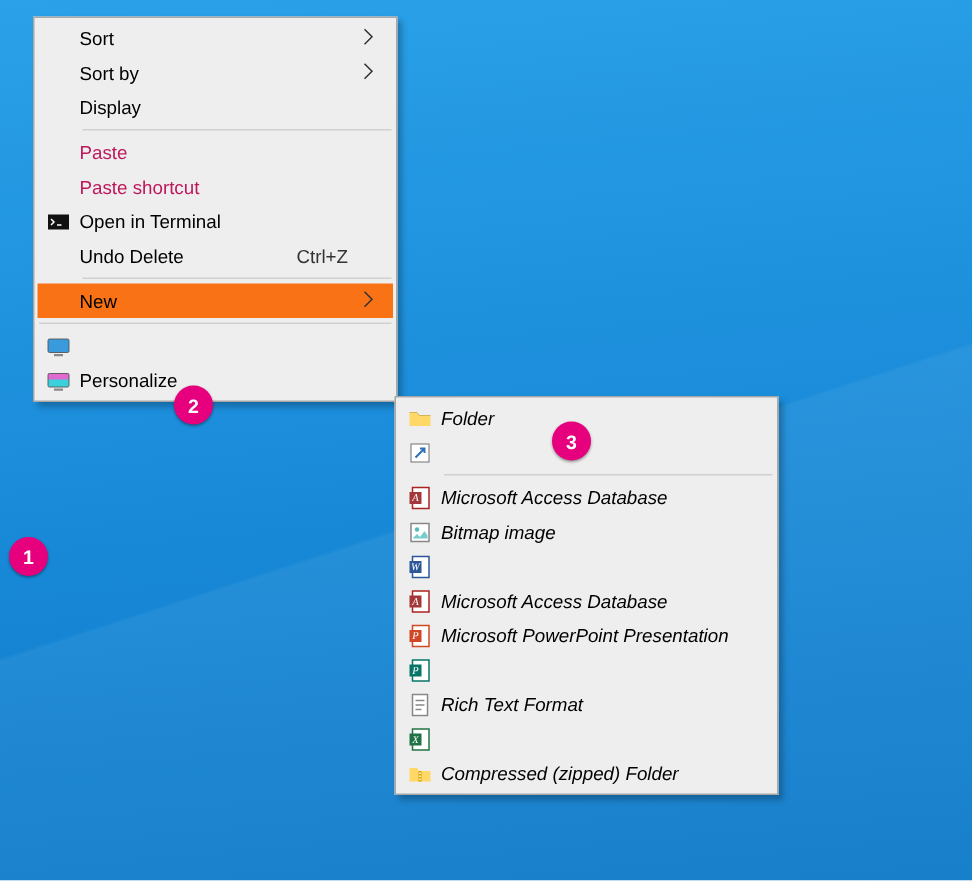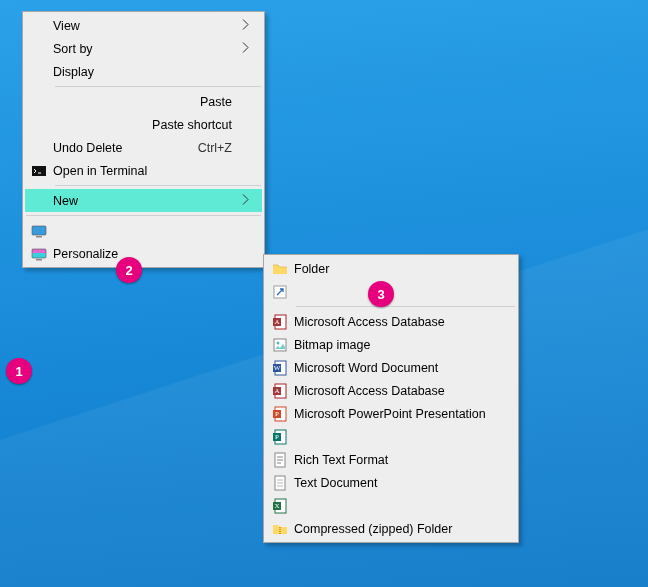--- a/index.html
+++ b/index.html
@@ -5,38 +5,38 @@
   html,body{margin:0;padding:0;width:648px;height:587px;overflow:hidden;font-family:"Segoe UI",Tahoma,sans-serif;font-size:12.5px;color:#000;}
   .desktop{position:relative;width:648px;height:587px;background:linear-gradient(175deg,#2aa1e8 0%,#1c8edb 45%,#0a77c8 100%);}
   .desk-diag{position:absolute;left:0;top:0;width:648px;height:587px;background:linear-gradient(162deg,transparent 0%,transparent 55%,rgba(255,255,255,0.06) 55.3%,rgba(255,255,255,0.06) 100%);}
   
   .ctxmenu{position:absolute;background:#eeeeee;border:1px solid #a7a7a7;box-shadow:3px 3px 4px rgba(0,0,0,0.25);padding:2px;}
   .mrow{display:flex;align-items:center;height:23px;padding:0 30px 0 0;position:relative;}
   .mrow .gutter{flex:0 0 28px;display:flex;align-items:center;justify-content:center;}
   .mrow .label{flex:1 1 auto;white-space:nowrap;}
   .mrow .accel{flex:0 0 auto;color:#333;padding-left:20px;}
   .arrow{position:absolute;right:8px;top:50%;transform:translateY(-50%);}
-  .mrow.disabled{color:#000000;text-align:right;}
-  .mrow.hi{background:#5eead4;}
+  .mrow.disabled{color:#be185d;}
+  .mrow.hi{background:#f97316;}
   .sep{height:1px;margin:3px 1px 3px 30px;background:#d0d0d0;}
   .sep.full{margin-left:1px;}
   .ico{width:16px;height:16px;}
   
   .badge{position:absolute;width:26px;height:26px;border-radius:50%;background:#e6007e;display:flex;align-items:center;justify-content:center;color:#fff;font-weight:600;font-size:13px;box-shadow:0 1px 2px rgba(0,0,0,0.4);}
 </style>
 </head>
 <body>
 
 <div class="desktop">
   <div class="desk-diag"></div>
 
   <div class="ctxmenu" style="left:22px;top:11px;width:237px;">
     <div class="mrow">
       <span class="gutter"></span>
-      <span class="label">View</span>
+      <span class="label">Sort</span>
       <span class="arrow"><svg class="ico" viewBox="0 0 16 16">
             <path d="M5 3l5 5-5 5" fill="none" stroke="#333" stroke-width="1"></path>
           </svg></span>
     </div>
     <div class="mrow">
       <span class="gutter"></span>
       <span class="label">Sort by</span>
       <span class="arrow"><svg class="ico" viewBox="0 0 16 16">
             <path d="M5 3l5 5-5 5" fill="none" stroke="#333" stroke-width="1"></path>
           </svg></span>
@@ -48,32 +48,32 @@
     <div class="sep"></div>
     <div class="mrow disabled">
       <span class="gutter"></span>
       <span class="label">Paste</span>
     </div>
     <div class="mrow disabled">
       <span class="gutter"></span>
       <span class="label">Paste shortcut</span>
     </div>
     <div class="mrow">
+      <span class="gutter">
+          <svg class="ico" viewBox="0 0 16 16">
+            <rect x="1" y="3" width="14" height="10" fill="#111"></rect>
+            <path d="M3 6l2 2-2 2M7 10h3" stroke="#fff" stroke-width="1" fill="none"></path>
+          </svg>
+        </span>
+      <span class="label">Open in Terminal</span>
+    </div>
+    <div class="mrow">
       <span class="gutter"></span>
       <span class="label">Undo Delete</span>
       <span class="accel">Ctrl+Z</span>
-    </div>
-    <div class="mrow">
-      <span class="gutter">
-          <svg class="ico" viewBox="0 0 16 16">
-            <rect x="1" y="3" width="14" height="10" fill="#111"></rect>
-            <path d="M3 6l2 2-2 2M7 10h3" stroke="#fff" stroke-width="1" fill="none"></path>
-          </svg>
-        </span>
-      <span class="label">Open in Terminal</span>
     </div>
     <div class="sep"></div>
     <div class="mrow hi">
       <span class="gutter"></span>
       <span class="label">New</span>
       <span class="arrow"><svg class="ico" viewBox="0 0 16 16">
             <path d="M5 3l5 5-5 5" fill="none" stroke="#333" stroke-width="1"></path>
           </svg></span>
     </div>
     <div class="sep full"></div>
@@ -92,21 +92,21 @@
             <rect x="1" y="3" width="14" height="9" rx="1" fill="#3ad0dc"></rect>
             <rect x="1" y="3" width="14" height="4" fill="#e06ad0"></rect>
             <rect x="1" y="3" width="14" height="9" rx="1" fill="none" stroke="#555" stroke-width="0.6"></rect>
             <rect x="5" y="13" width="6" height="1.5" fill="#888"></rect>
           </svg>
         </span>
       <span class="label">Personalize</span>
     </div>
   </div>
 
-  <div class="ctxmenu" style="left:263px;top:254px;width:250px;">
+  <div class="ctxmenu" style="left:263px;top:264px;width:250px;font-style:italic;">
     <div class="mrow">
       <span class="gutter">
           <svg class="ico" viewBox="0 0 16 16">
             <path d="M1 4h5l1.5 2H15v7H1z" fill="#ffd867"></path>
             <path d="M1 4h5l1.5 2H15" fill="none" stroke="#caa636" stroke-width="0.5"></path>
           </svg>
         </span>
       <span class="label">Folder</span>
     </div>
     <div class="mrow">
@@ -139,21 +139,20 @@
       <span class="label">Bitmap image</span>
     </div>
     <div class="mrow">
       <span class="gutter">
           <svg class="ico" viewBox="0 0 16 16">
             <rect x="3" y="1" width="11" height="14" fill="#fff" stroke="#2b579a"></rect>
             <rect x="1" y="4" width="8" height="8" fill="#2b579a"></rect>
             <text x="5" y="10" font-size="7" fill="#fff" text-anchor="middle" font-family="Segoe UI">W</text>
           </svg>
         </span>
-      <span class="label">Microsoft Word Document</span>
     </div>
     <div class="mrow">
       <span class="gutter">
           <svg class="ico" viewBox="0 0 16 16">
             <rect x="3" y="1" width="11" height="14" fill="#fff" stroke="#a22"></rect>
             <rect x="1" y="4" width="8" height="8" fill="#a4373a"></rect>
             <text x="5" y="10" font-size="7" fill="#fff" text-anchor="middle" font-family="Segoe UI">A</text>
           </svg>
         </span>
       <span class="label">Microsoft Access Database</span>
@@ -184,31 +183,20 @@
             <line x1="5" y1="5" x2="11" y2="5" stroke="#888"></line>
             <line x1="5" y1="8" x2="11" y2="8" stroke="#888"></line>
             <line x1="5" y1="11" x2="9" y2="11" stroke="#888"></line>
           </svg>
         </span>
       <span class="label">Rich Text Format</span>
     </div>
     <div class="mrow">
       <span class="gutter">
           <svg class="ico" viewBox="0 0 16 16">
-            <rect x="3" y="1" width="10" height="14" fill="#fff" stroke="#888"></rect>
-            <line x1="5" y1="5" x2="11" y2="5" stroke="#bbb"></line>
-            <line x1="5" y1="8" x2="11" y2="8" stroke="#bbb"></line>
-            <line x1="5" y1="11" x2="11" y2="11" stroke="#bbb"></line>
-          </svg>
-        </span>
-      <span class="label">Text Document</span>
-    </div>
-    <div class="mrow">
-      <span class="gutter">
-          <svg class="ico" viewBox="0 0 16 16">
             <rect x="3" y="1" width="11" height="14" fill="#fff" stroke="#217346"></rect>
             <rect x="1" y="4" width="8" height="8" fill="#217346"></rect>
             <text x="5" y="10" font-size="7" fill="#fff" text-anchor="middle" font-family="Segoe UI">X</text>
           </svg>
         </span>
     </div>
     <div class="mrow">
       <span class="gutter">
           <svg class="ico" viewBox="0 0 16 16">
             <path d="M1 4h5l1.5 2H15v7H1z" fill="#ffd867"></path>

